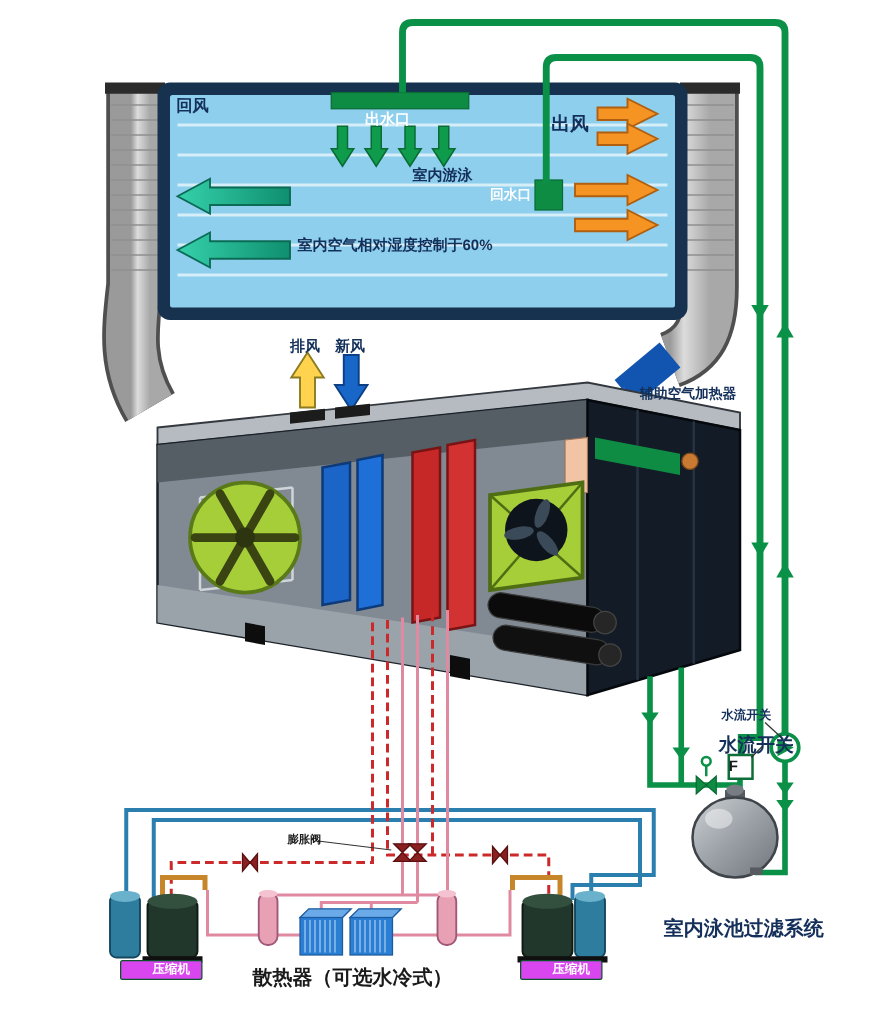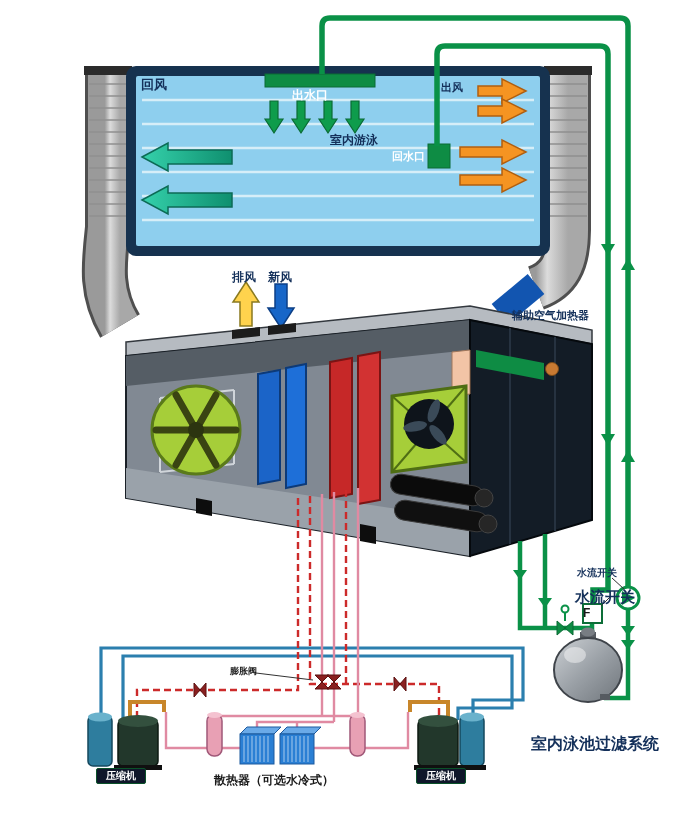--- a/index.html
+++ b/index.html
@@ -3,22 +3,22 @@
 <meta charset="utf-8">
 <style>
   html,body{margin:0;padding:0;background:#ffffff;}
   .stage{position:relative;width:700px;height:822px;background:#fff;
          font-family:"Liberation Sans", sans-serif;overflow:hidden;}
   .stage svg{position:absolute;left:0;top:0;}
   .lbl{position:absolute;white-space:nowrap;color:#14305a;font-weight:bold;line-height:1.1;}
   .lbl.white{color:#ffffff;}
   .lbl.black{color:#1a1a1a;}
   .lbl.center{text-align:left;}
-  .pill{position:absolute;background:#0f172a;color:#fff;text-align:center;
-        border-radius:2px;border:1px solid #0a5229;font-weight:bold;}
+  .pill{position:absolute;background:#d946ef;color:#fff;text-align:center;
+        border-radius:2px;border:1px solid #0a5229;font-weight:bold;padding-left:16px;}
 </style>
 </head>
 <body>
 
 <div class="stage">
 
 <svg width="700" height="822" viewBox="0 0 700 822">
   <defs>
     <linearGradient id="sphereG" x1="0" y1="0" x2="1" y2="1">
       <stop offset="0" stop-color="#cdd1d5"></stop>
@@ -316,31 +316,32 @@
     <g stroke="#333" stroke-width="1">
       <line x1="612" y1="578" x2="624" y2="589"></line>
       <line x1="610" y1="597" x2="601" y2="606"></line>
     </g>
   </g>
   <line x1="256" y1="673" x2="313" y2="680" stroke="#333" stroke-width="1"></line>
 </svg>
 
 <div class="lbl" style="left:141px;top:78px;font-size:13px">回风</div>
 <div class="lbl white center" style="left:292px;top:89px;width:56px;font-size:12px">出水口</div>
-<div class="lbl" style="left:441px;top:81px;font-size:11px">出风</div>
+<div class="lbl" style="left:441px;top:92px;font-size:15px">出风</div>
 <div class="lbl" style="left:330px;top:134px;font-size:12px">室内游泳</div>
 <div class="lbl white" style="left:392px;top:150px;font-size:11px">回水口</div>
+<div class="lbl center" style="left:238px;top:190px;width:186px;font-size:12px">室内空气相对湿度控制于60%</div>
 
 <div class="lbl" style="left:232px;top:271px;font-size:12px">排风</div>
 <div class="lbl" style="left:268px;top:271px;font-size:12px">新风</div>
 <div class="lbl" style="left:512px;top:309px;font-size:11px">辅助空气加热器</div>
 
 <div class="lbl" style="left:577px;top:567px;font-size:10px">水流开关</div>
 <div class="lbl" style="left:575px;top:589px;font-size:15px">水流开关</div>
 <div class="lbl black center" style="left:583px;top:607px;width:19px;font-size:12px">F</div>
 <div class="lbl center" style="left:531px;top:735px;width:118px;font-size:16px">室内泳池过滤系统</div>
 
 <div class="lbl black" style="left:230px;top:667px;font-size:9px">膨胀阀</div>
 <div class="pill" style="left:96px;top:768px;width:48px;height:14px;font-size:10px;line-height:14px">压缩机</div>
 <div class="pill" style="left:416px;top:768px;width:48px;height:14px;font-size:10px;line-height:14px">压缩机</div>
-<div class="lbl black center" style="left:214px;top:774px;width:136px;font-size:12px">散热器（可选水冷式）</div>
+<div class="lbl black center" style="left:202px;top:774px;width:136px;font-size:16px">散热器（可选水冷式）</div>
 
 </div>
 
 </body></html>

